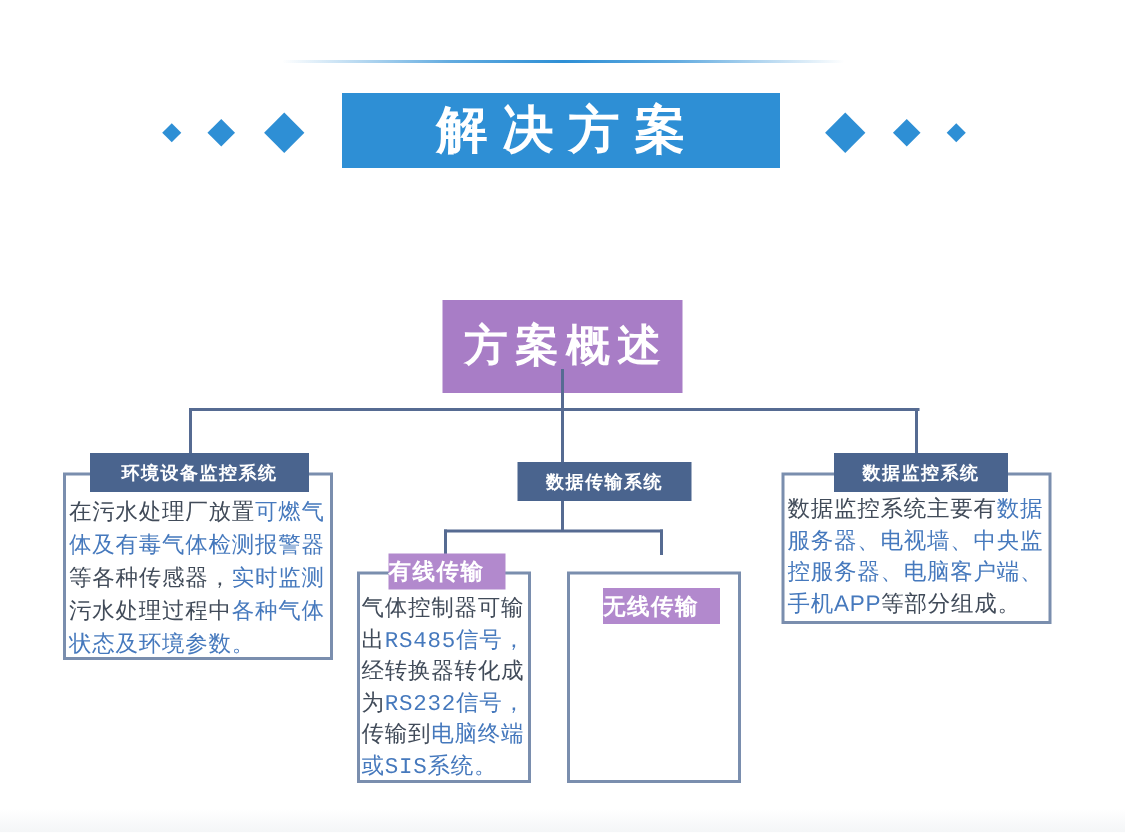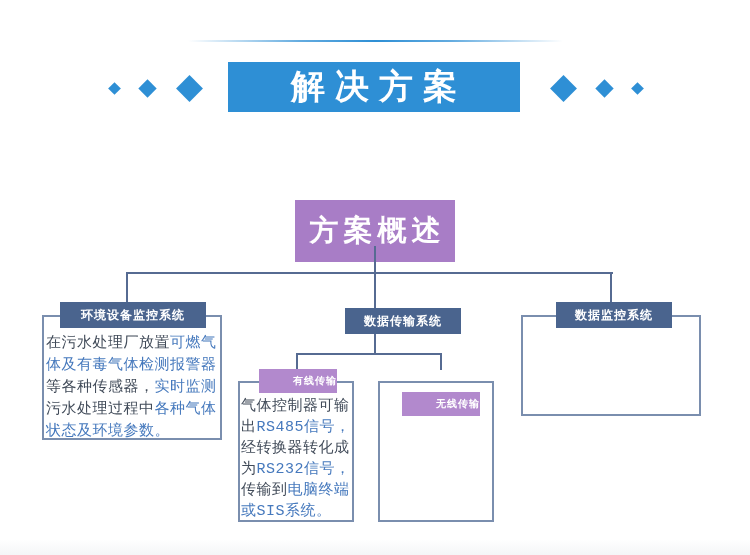--- a/index.html
+++ b/index.html
@@ -32,22 +32,22 @@
     color:#fff;font-size:29px;font-weight:bold;letter-spacing:5px;text-indent:5px;
   }
   .line{position:absolute;background:var(--connector);}
   .hdr-dark{
     position:absolute;background:var(--header-navy);color:#fff;z-index:3;
     display:flex;align-items:center;justify-content:center;
     font-size:12px;font-weight:bold;letter-spacing:1px;
   }
   .hdr-purple{
     position:absolute;background:var(--purple-sub);color:#fff;z-index:3;
-    display:flex;align-items:center;justify-content:flex-end;
-    font-size:10px;font-weight:bold;letter-spacing:1px;
+    display:flex;align-items:center;justify-content:flex-start;
+    font-size:15px;font-weight:bold;letter-spacing:1px;
   }
   .cbox{
     position:absolute;border:2px solid var(--box-border);background:#fff;
     box-sizing:border-box;z-index:1;
   }
   .btxt{
     position:absolute;z-index:2;color:var(--text-dark);
     font-size:15px;text-align:left;letter-spacing:.5px;
   }
   .lh22{line-height:22px;}
@@ -109,15 +109,16 @@
 
   <div class="cbox" style="left:378px;top:381px;width:116px;height:141px;"></div>
   <div class="hdr-purple" style="left:402px;top:369px;width:78px;height:24px;margin-top:23px;">
     <span>无线传输</span>
   </div>
 
   <div class="cbox" style="left:521px;top:315px;width:180px;height:101px;"></div>
   <div class="hdr-dark" style="left:556px;top:302px;width:116px;height:26px;font-family:Liberation Mono, monospace;">
     <span>数据监控系统</span>
   </div>
+  <div class="btxt lh21" style="left:525px;top:329px;width:172px;"><span>数据监控系统主要有</span><span class="hl">数据服务器、电视墙、中央监控服务器、电脑客户端、手机APP</span><span>等部分组成。</span></div>
 
   <div class="bottom-fade"></div>
 </div>
 
 </body></html>

